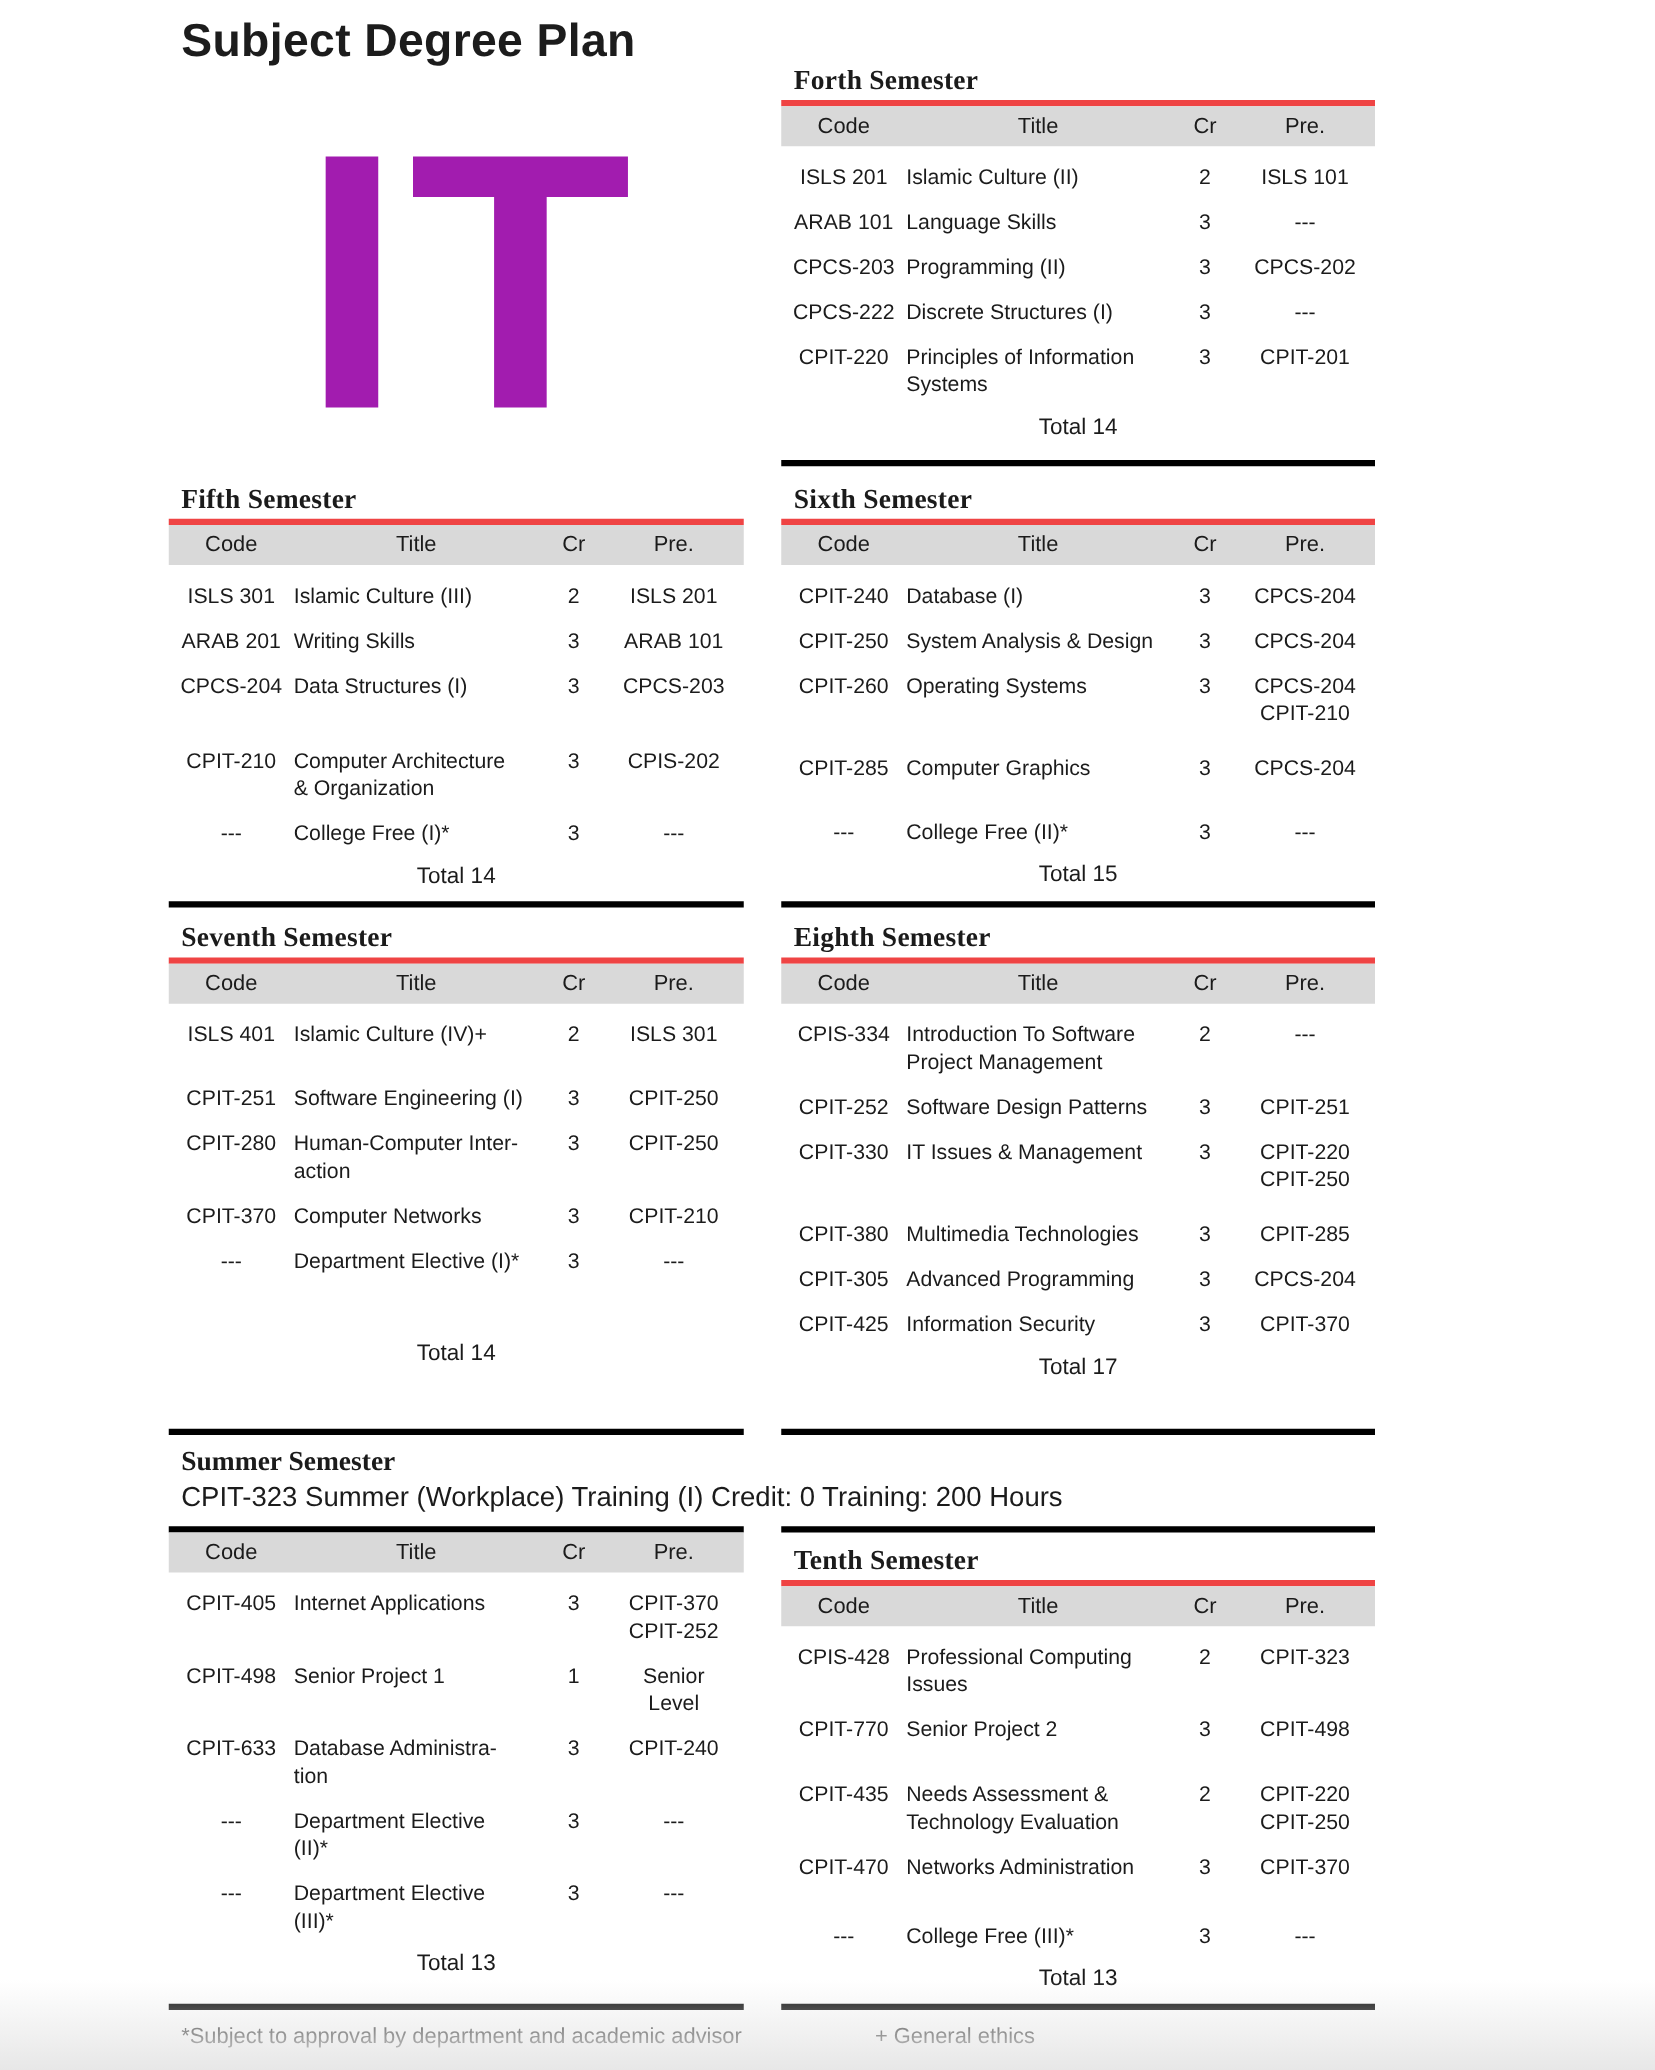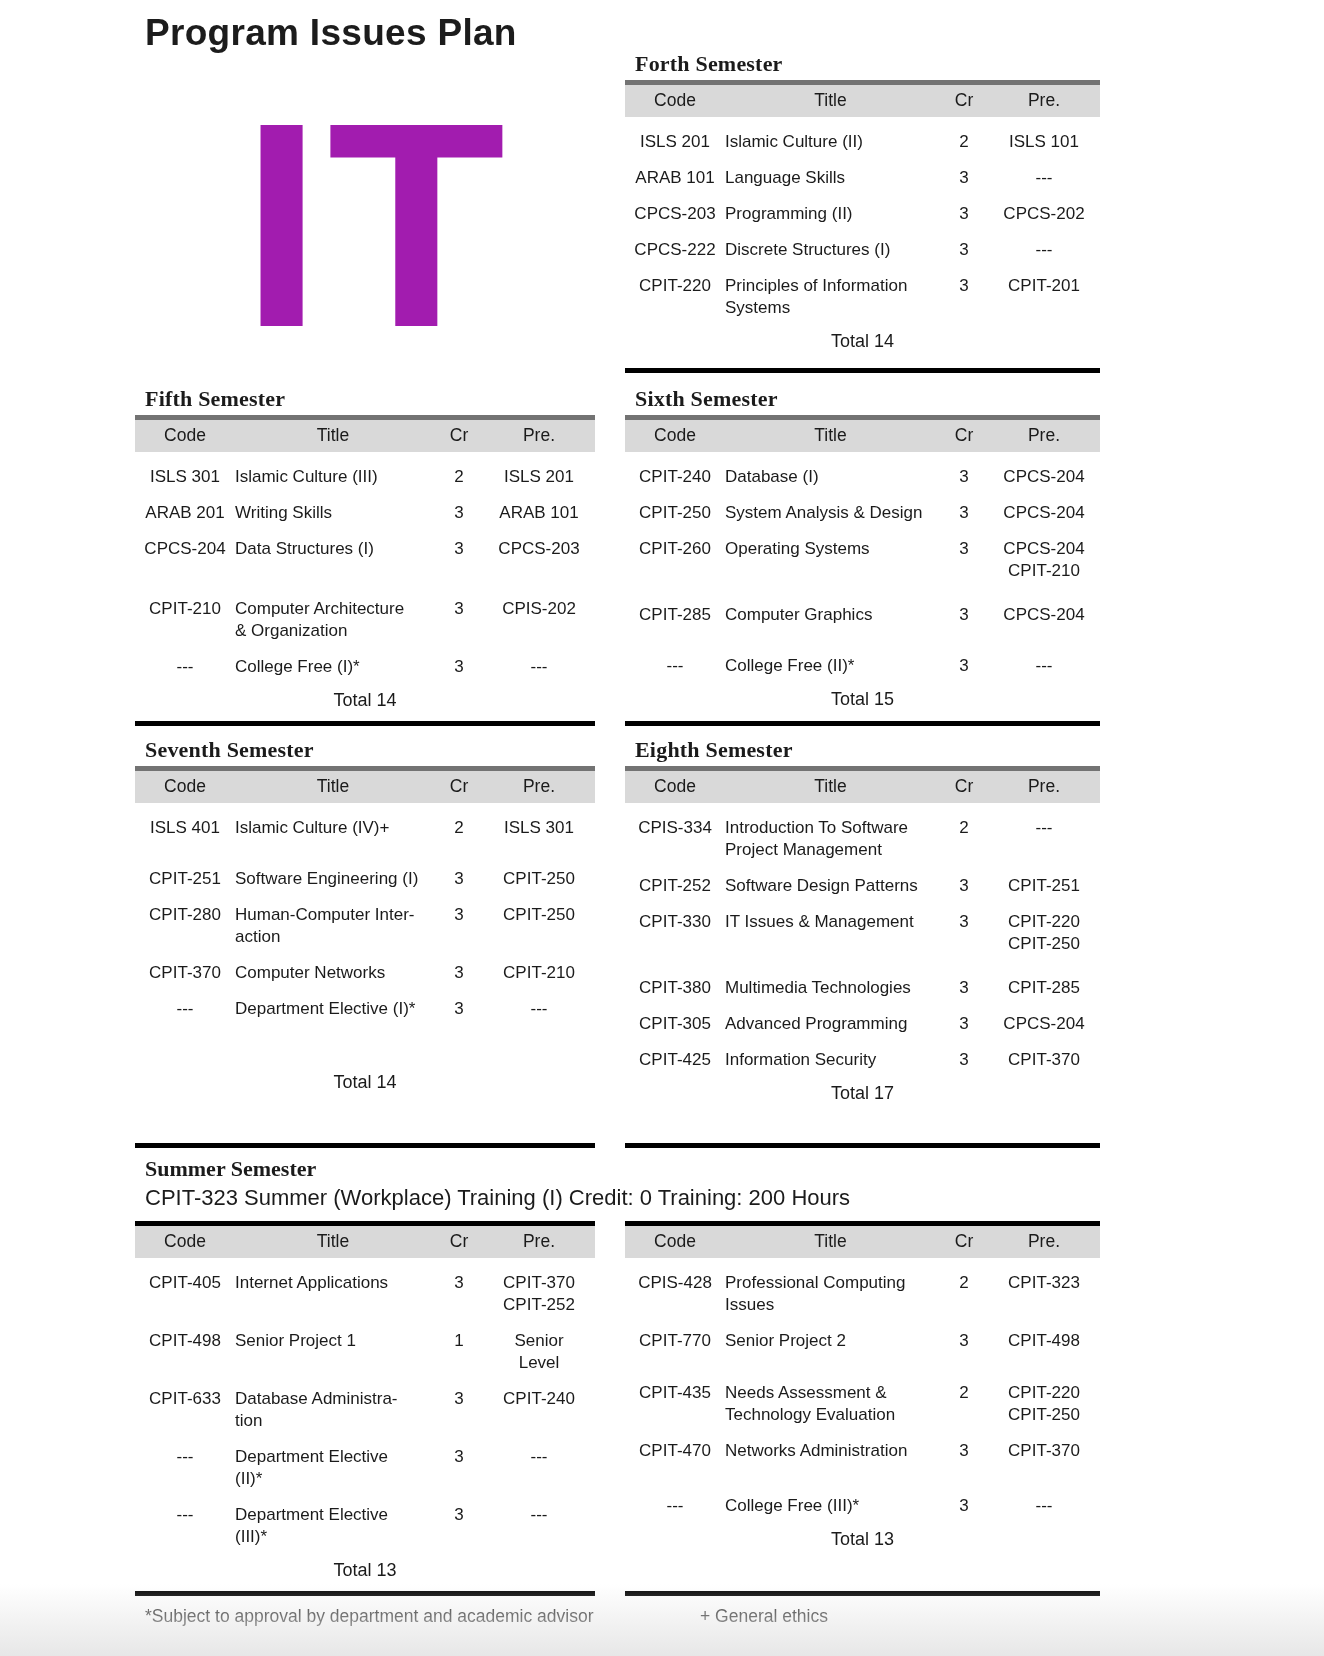--- a/index.html
+++ b/index.html
@@ -24,21 +24,21 @@
     font-weight:bold;font-size:292px;line-height:.75;
     letter-spacing:5px;margin:62px 0 0 106px;
   }
   .sem-block{border-bottom:5px solid #000;}
   .tline{border-top:5px solid #000;}
   .tline .sem-heading{padding-top:9px;}
   #slot-forth{margin-top:36px;}
   .sem-heading{
     font-family:"Liberation Serif",serif;font-weight:bold;
     font-size:22px;letter-spacing:.2px;
-    padding:3px 0 3px 10px;border-bottom:5px solid #737373;
+    padding:3px 0 3px 10px;border-bottom:5px solid #ef4444;
   }
   .thead{
     display:grid;grid-template-columns:100px 1fr 48px 112px;
     background:var(--hdr,#d9d9d9);
     font-size:17.5px;padding:5px 0 6px;
   }
   .trow{
     display:grid;grid-template-columns:100px 1fr 48px 112px;
     font-size:17px;line-height:22px;padding-top:14px;
   }
@@ -63,21 +63,21 @@
     background:linear-gradient(to bottom,rgba(233,233,233,0),#e7e7e7);
   }
 </style>
 </head>
 <body>
 
 <div class="page">
 
   <div class="grid top-grid">
     <div>
-      <h1>Program Issues Plan</h1>
+      <h1>Subject Degree Plan</h1>
       <div class="it-logo" style="color: #a21caf;">IT</div>
     </div>
     <div id="slot-forth" class="sem-block" style="padding-bottom: 6px;">
         <div class="sem-heading">Forth Semester</div>
         <div class="thead">
           <div class="c-code">Code</div>
           <div class="c-title">Title</div>
           <div class="c-cr">Cr</div>
           <div class="c-pre">Pre.</div>
         </div>
@@ -326,20 +326,21 @@
         </div>
         <div class="trow">
           <div class="c-code">---</div>
           <div class="c-title">Department Elective<br>(III)*</div>
           <div class="c-cr">3</div>
           <div class="c-pre">---</div>
         </div>
         <div class="total">Total 13</div>
       </div>
     <div id="slot-tenth" class="tline sem-block">
+        <div class="sem-heading">Tenth Semester</div>
         <div class="thead">
           <div class="c-code">Code</div>
           <div class="c-title">Title</div>
           <div class="c-cr">Cr</div>
           <div class="c-pre">Pre.</div>
         </div>
         <div class="trow">
           <div class="c-code">CPIS-428</div>
           <div class="c-title">Professional Computing<br>Issues</div>
           <div class="c-cr">2</div>

